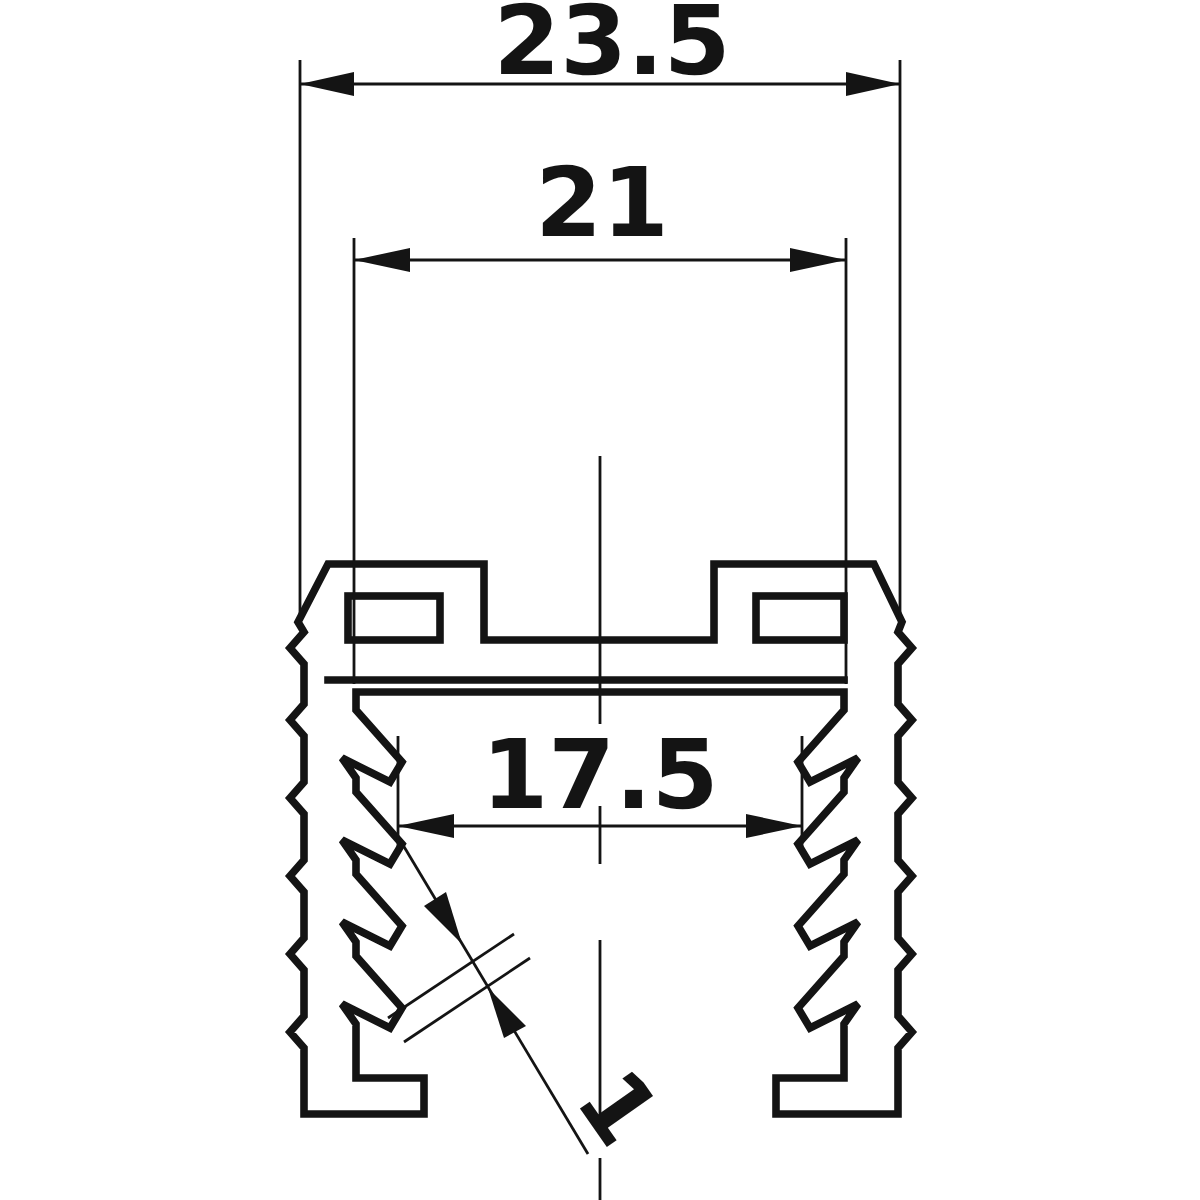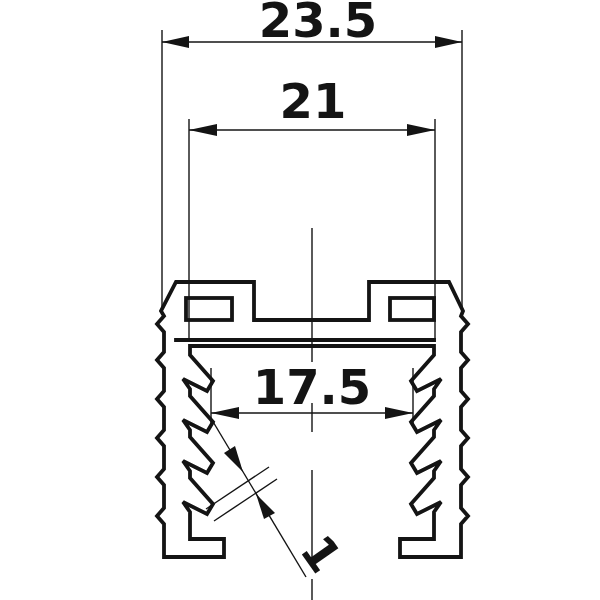--- a/index.html
+++ b/index.html
@@ -8,21 +8,20 @@
     background: #ffffff;
     width: 600px;
     height: 600px;
     overflow: hidden;
   }
   .stage {
     position: relative;
     width: 504px;
     height: 600px;
     background: #ffffff;
-    margin-left: 12px;
   }
   svg {
     display: block;
   }
   .outline {
     fill: none;
     stroke-width: 3.8;
     stroke-linejoin: miter;
     stroke-linecap: square;
   }

